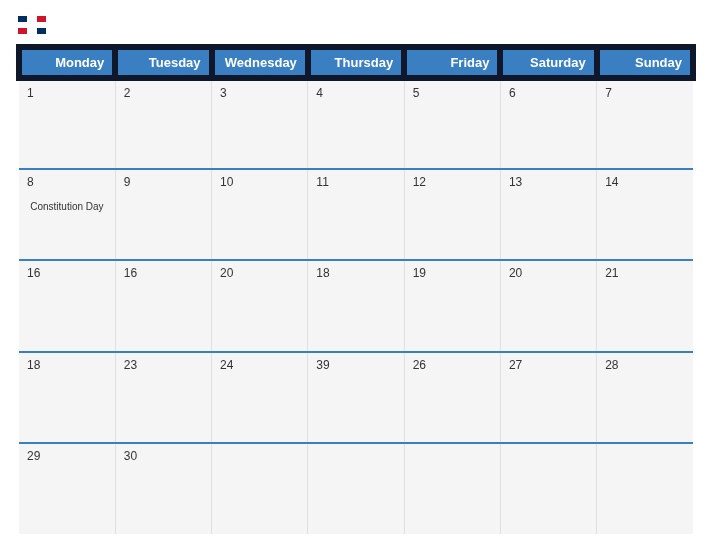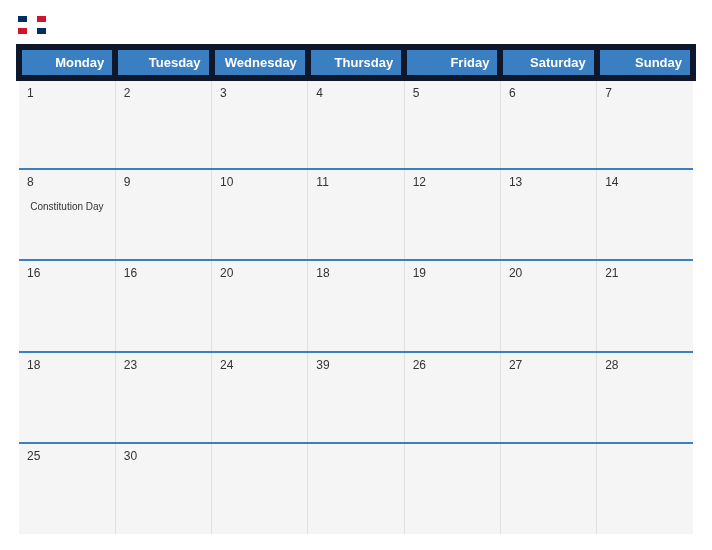--- a/index.html
+++ b/index.html
@@ -227,21 +227,21 @@
         </td>
         <td>
           <span class="day-number">27</span>
         </td>
         <td>
           <span class="day-number">28</span>
         </td>
       </tr>
       <tr>
         <td>
-          <span class="day-number">25</span>
+          <span class="day-number">29</span>
         </td>
         <td>
           <span class="day-number">30</span>
         </td>
         <td></td>
         <td></td>
         <td></td>
         <td></td>
         <td></td>
       </tr>

